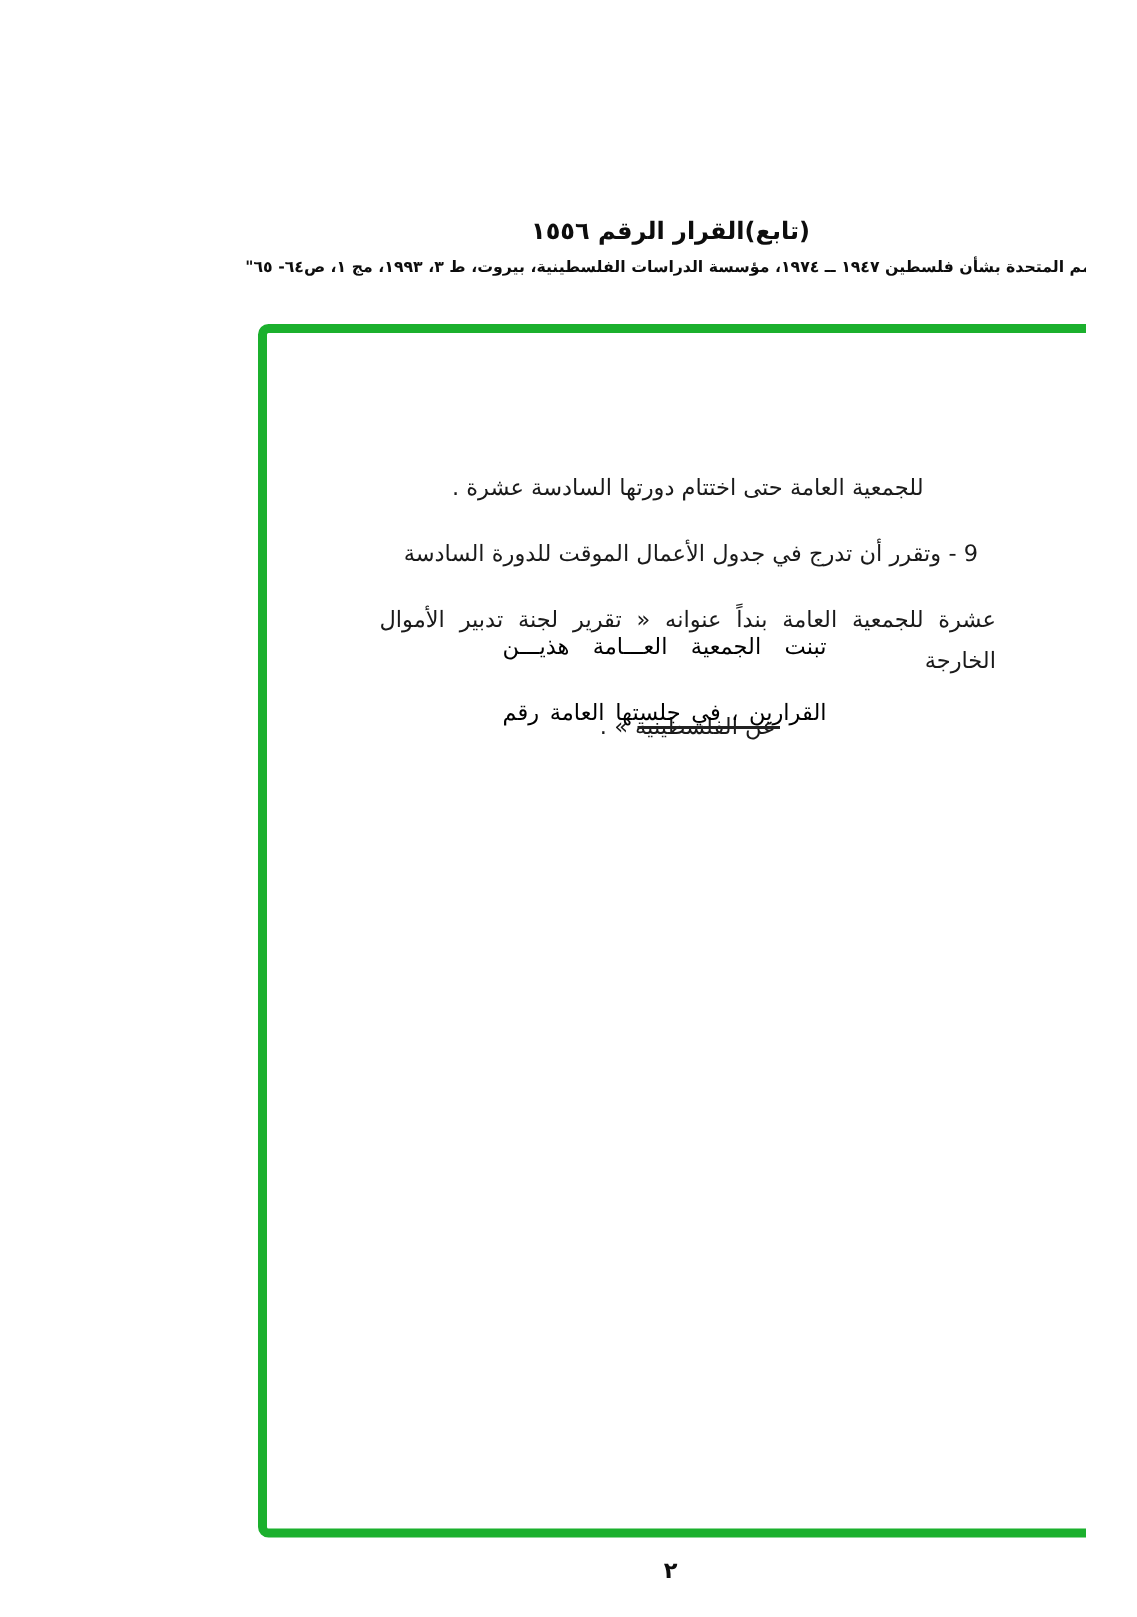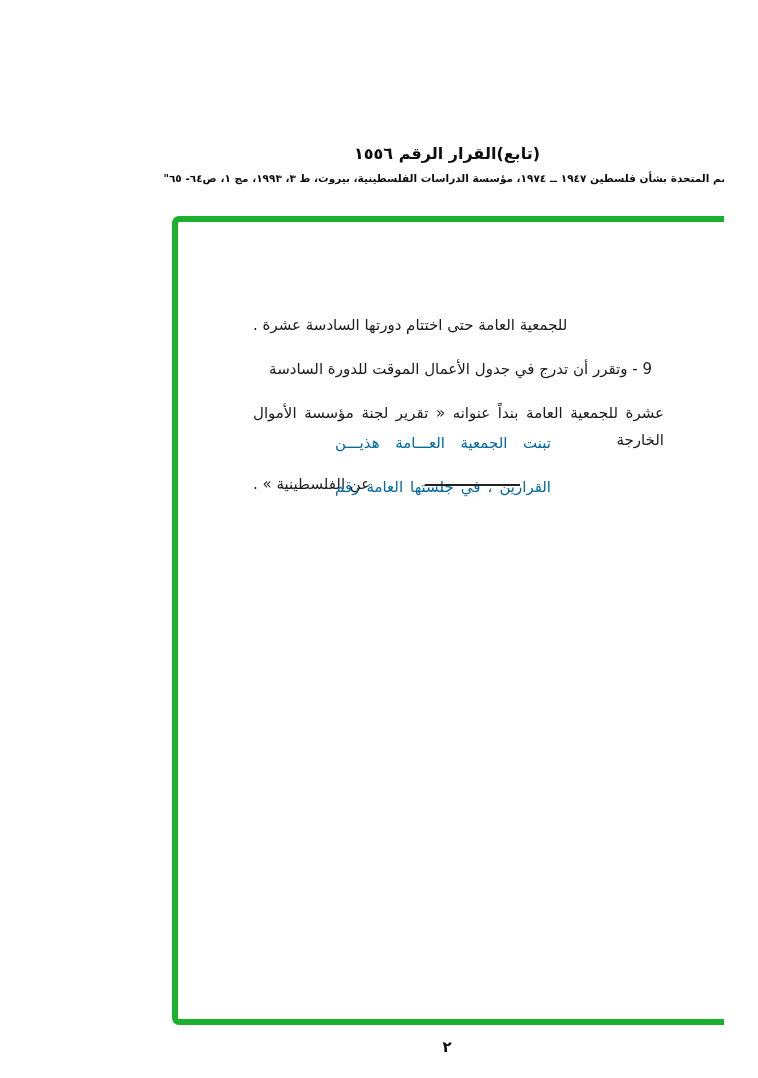--- a/index.html
+++ b/index.html
@@ -52,29 +52,29 @@
     top: 56px;
     right: 34px;
     width: 445px;
     direction: rtl;
     font-size: 15px;
     line-height: 27px;
     color: #1a1a1a;
   }
   .para2 {
     position: absolute;
-    top: 174px;
+    top: 162px;
     left: 123px;
     width: 250px;
     direction: rtl;
     font-size: 15px;
     line-height: 27px;
-    color: #0369a1;
+    color: #000000;
   }
-  .line-right { text-align: left; }
+  .line-right { text-align: center; }
   .line-indent { text-align: right; padding-right: 12px; }
   .line-just { text-align: justify; text-align-last: justify; }
   .line-center { text-align: center; }
   .end-rule {
     position: absolute;
     left: 230px;
     top: 245px;
     width: 95px;
     height: 2px;
     background: #222222;
@@ -98,21 +98,21 @@
 
   <div class="doc-title">(تابع)القرار الرقم ١٥٥٦</div>
 
   <div class="citation">"قرارات الأمم المتحدة بشأن فلسطين ١٩٤٧ ــ ١٩٧٤، مؤسسة الدراسات الفلسطينية، بيروت، ط ٣، ١٩٩٣، مج ١، ص٦٤- ٦٥"</div>
 
   <div class="frame">
 
     <div class="para1">
       <div class="line-right">للجمعية العامة حتى اختتام دورتها السادسة عشرة .</div>
       <div class="line-indent">9 - وتقرر أن تدرج في جدول الأعمال الموقت للدورة السادسة</div>
-      <div class="line-just">عشرة للجمعية العامة بنداً عنوانه « تقرير لجنة مؤسسة الأموال الخارجة</div>
+      <div class="line-just">عشرة للجمعية العامة بنداً عنوانه « تقرير لجنة تدبير الأموال الخارجة</div>
       <div class="line-right">عن الفلسطينية » .</div>
     </div>
 
     <div class="para2">
       <div class="line-just">تبنت الجمعية العـــامة هذيـــن</div>
       <div class="line-just">القرارين ، في جلستها العامة رقم</div>
     </div>
 
     <div class="end-rule"></div>
 

